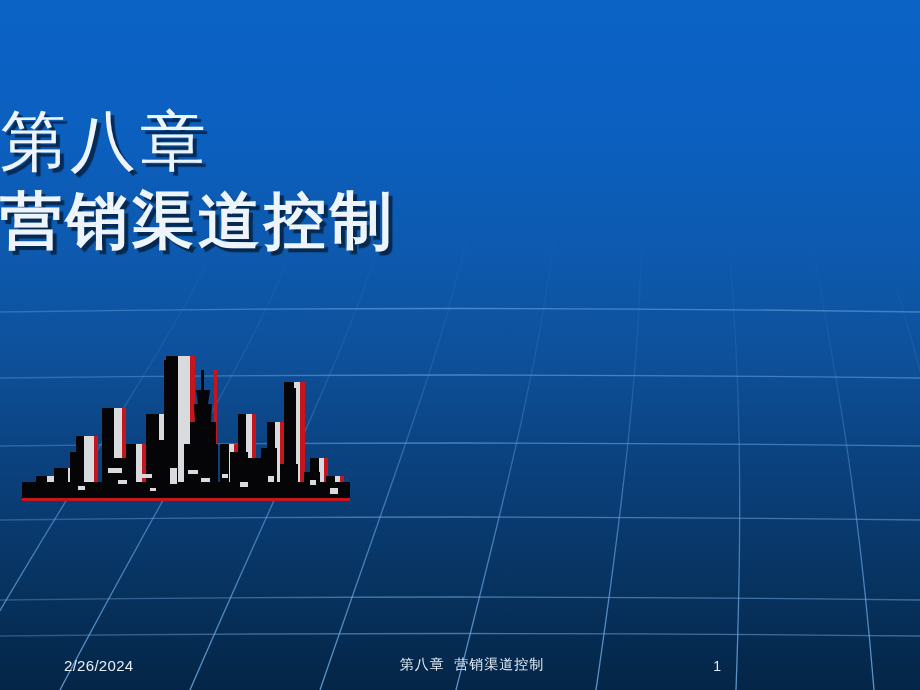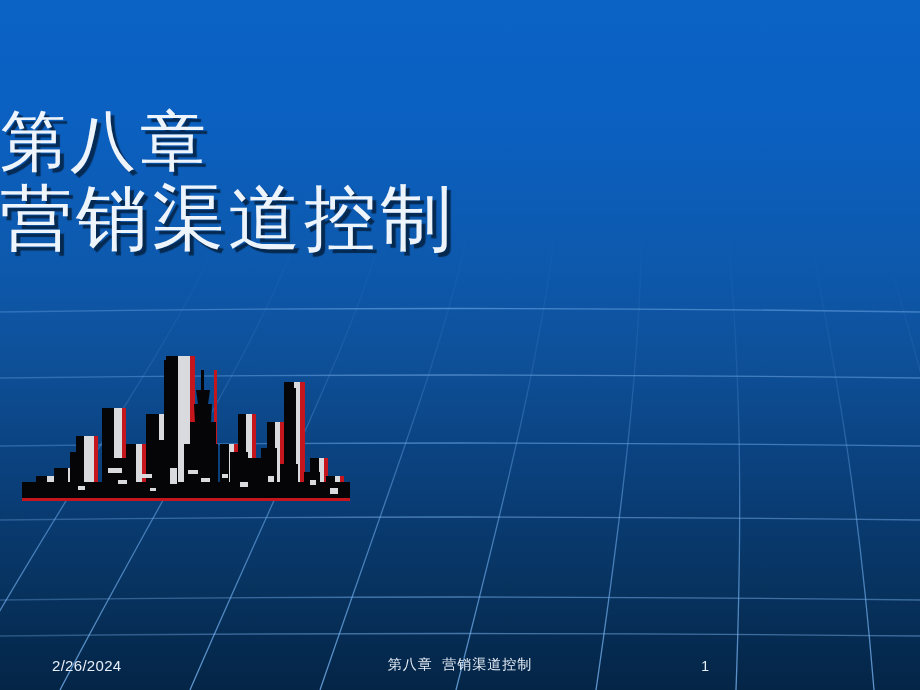--- a/index.html
+++ b/index.html
@@ -51,37 +51,38 @@
     display: block;
     font-family: "DejaVu Sans", "Liberation Sans", sans-serif;
     font-size: 66px;
     font-weight: 400;
     letter-spacing: 4px;
     color: #eef4fb;
     text-shadow: 4px 4px 1px rgba(0,0,0,0.55);
     white-space: nowrap;
   }
   .title-line.l2 {
-    font-size: 72px;
-    margin-top: 4px;
+    font-size: 62px;
+    margin-top: 12px;
+    font-weight: bold;
   }
 
   
   #skyline {
     position: absolute;
     left: 18px;
     top: 348px;
     width: 336px;
     height: 156px;
   }
 
   
   .footer {
     position: absolute;
-    left: 0;
+    left: 12px;
     bottom: 0;
     width: 764px;
     height: 54px;
   }
   .footer-date {
     position: absolute;
     left: 52px;
     bottom: 16px;
     font-size: 15px;
     color: #e8eff8;

